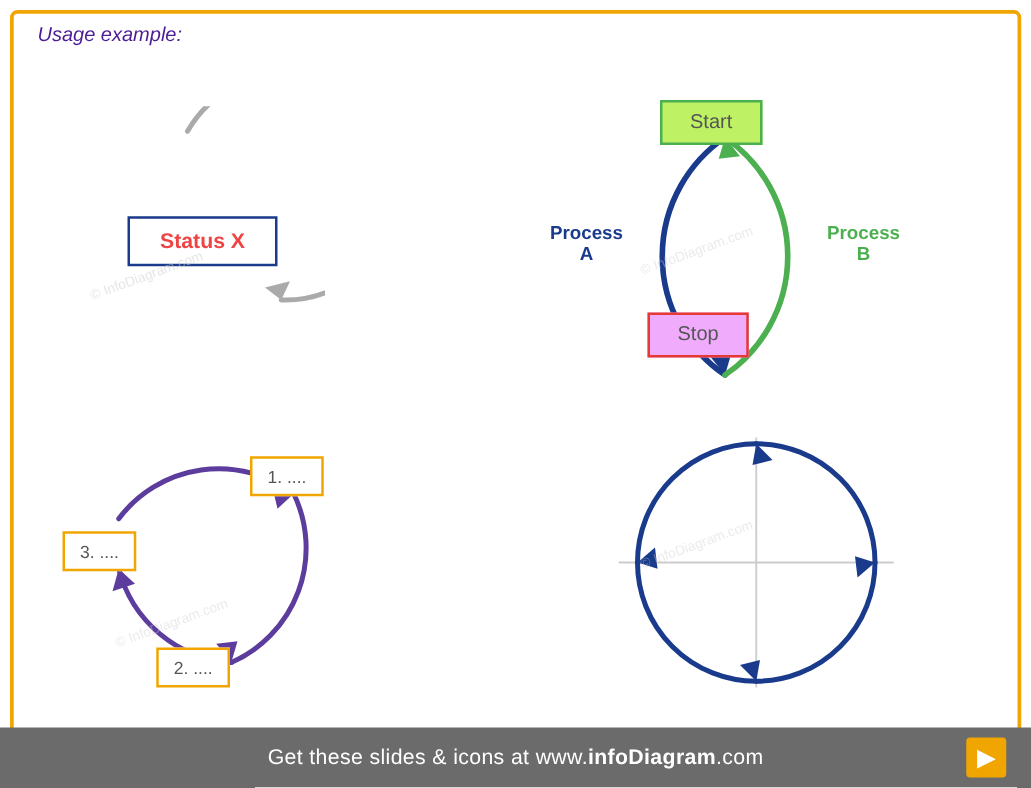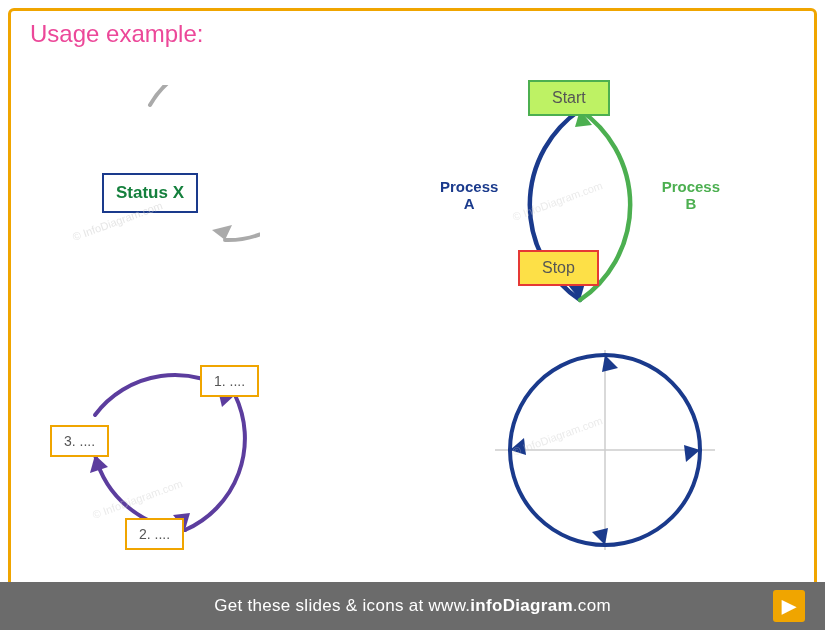--- a/index.html
+++ b/index.html
@@ -18,23 +18,24 @@
       border: 3px solid #f0a500;
       border-radius: 6px;
     }
 
     .title-area {
       position: absolute;
       top: 20px; left: 30px;
     }
 
     .title-line1 {
-      color: #ec4899;
-      font-size: 24px;
+      color: #4c1d95;
+      font-size: 16px;
       font-weight: 400;
+      font-style: italic;
     }
 
     .title-line2 {
       color: #2a9cb7;
       font-size: 22px;
       font-weight: 400;
     }
 
     
     .top-left-diagram {
@@ -45,24 +46,24 @@
 
     .top-left-diagram svg {
       width: 220px; height: 220px;
     }
 
     .status-x-box {
       position: absolute;
       top: 88px; left: 62px;
       background: white;
       border: 2.5px solid #1a3a8c;
-      padding: 8px 12px;
+      padding: 8px 24px;
       font-size: 17px;
       font-weight: bold;
-      color: #15803d;
+      color: #ef4444;
       white-space: nowrap;
     }
 
     
     .top-right-diagram {
       position: absolute;
       top: 75px; left: 430px;
       width: 300px; height: 260px;
     }
 
@@ -73,21 +74,21 @@
       border: 2px solid #4caf50;
       padding: 7px 22px;
       font-size: 16px;
       color: #555;
       white-space: nowrap;
     }
 
     .stop-box {
       position: absolute;
       top: 175px; left: 88px;
-      background: #fde047;
+      background: #f0abfc;
       border: 2px solid #e53935;
       padding: 7px 22px;
       font-size: 16px;
       color: #555;
       white-space: nowrap;
     }
 
     .process-a-label {
       position: absolute;
       top: 103px; left: 10px;

